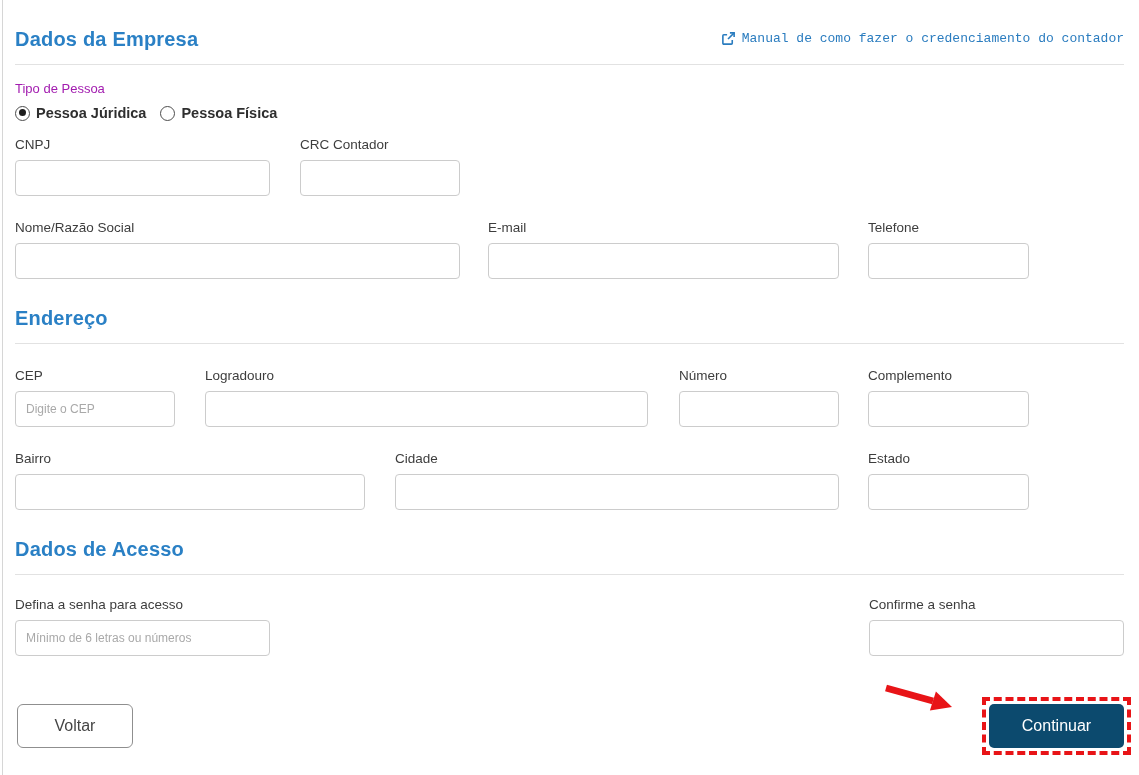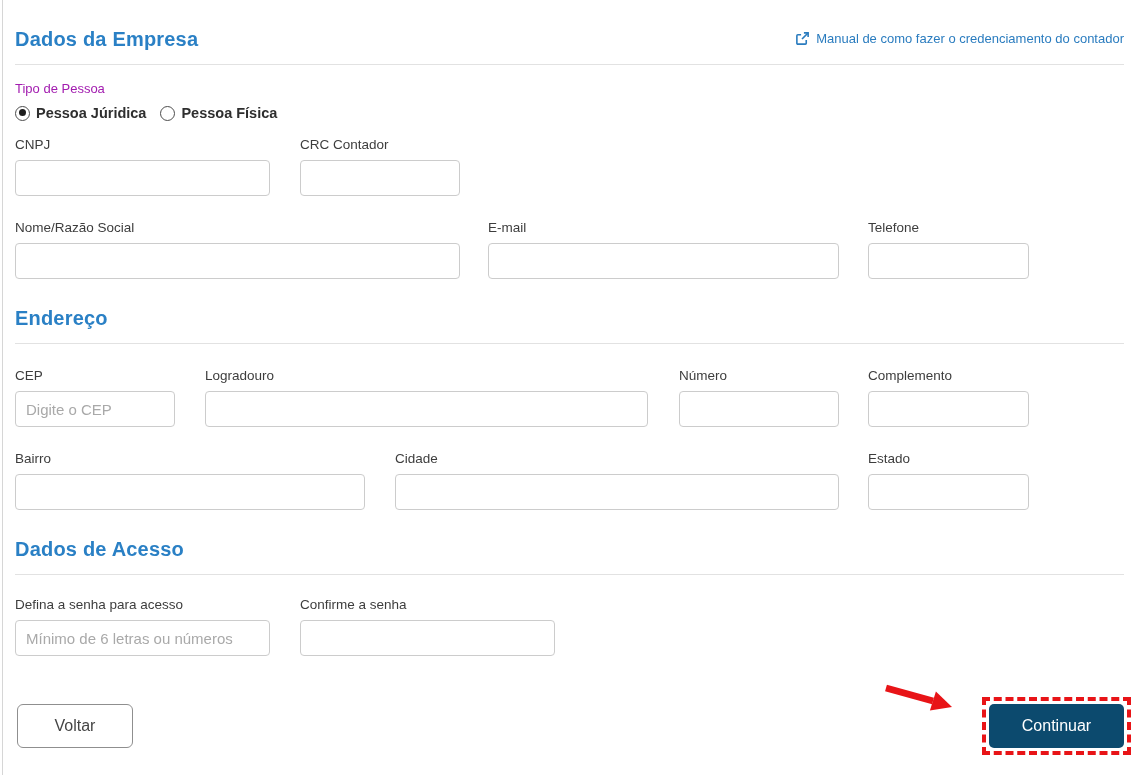--- a/index.html
+++ b/index.html
@@ -21,29 +21,30 @@
   .section-header-row { display: flex; justify-content: space-between; align-items: flex-start; }
   .section-title {
     color: #2a80c5; font-size: 20px; font-weight: 700; letter-spacing: 0.2px;
   }
   .divider { height: 1px; background: #e2e2e2; margin-top: 13px; }
 
   .manual-link {
     display: flex; align-items: center; gap: 6px;
     color: #2a7cbf; font-size: 13px; text-decoration: none; margin-top: 3px;
     cursor: pointer;
+    font-family: Liberation Mono, monospace;
   }
   .manual-link svg { display: block; }
 
   
   .field-label { font-size: 13.5px; color: #3d3d3d; margin-bottom: 8px; display: block; }
   .text-input {
     display: block; width: 100%; height: 36px;
     border: 1px solid #cccccc; border-radius: 4px;
-    padding: 0 10px; font-size: 15px; color: #444;
+    padding: 0 10px; font-size: 12px; color: #444;
     font-family: "Liberation Sans", sans-serif;
     background: #fff; outline: none;
   }
   .text-input::placeholder { color: #a9a9a9; opacity: 1; }
 
   .row { display: flex; align-items: flex-start; }
   .field {}
   .w-cnpj { width: 255px; }
   .w-crc { width: 160px; margin-left: 30px; }
   .w-nome { width: 445px; }
@@ -69,21 +70,21 @@
   }
   .radio-circle.checked::after {
     content: ""; position: absolute; left: 2.5px; top: 2.5px;
     width: 7px; height: 7px; border-radius: 50%; background: #1c1c1c;
   }
   .radio-text { font-size: 14.5px; font-weight: 700; color: #2e2e2e; }
 
   .mt-row1 { margin-top: 16px; }
   .mt-row  { margin-top: 24px; }
   .mt-section { margin-top: 28px; }
-  .mt-row-acesso { margin-top: 22px; }
+  .mt-row-acesso { margin-top: 22px; justify-content: space-between; }
 
   
   .actions-row {
     margin-top: 41px; display: flex; justify-content: space-between; align-items: center;
     position: relative;
   }
   .voltar-btn {
     margin-left: 2px; width: 116px; height: 44px;
     background: #ffffff; border: 1px solid #8f8f8f; border-radius: 6px;
     font-size: 16px; color: #454545; cursor: pointer;

